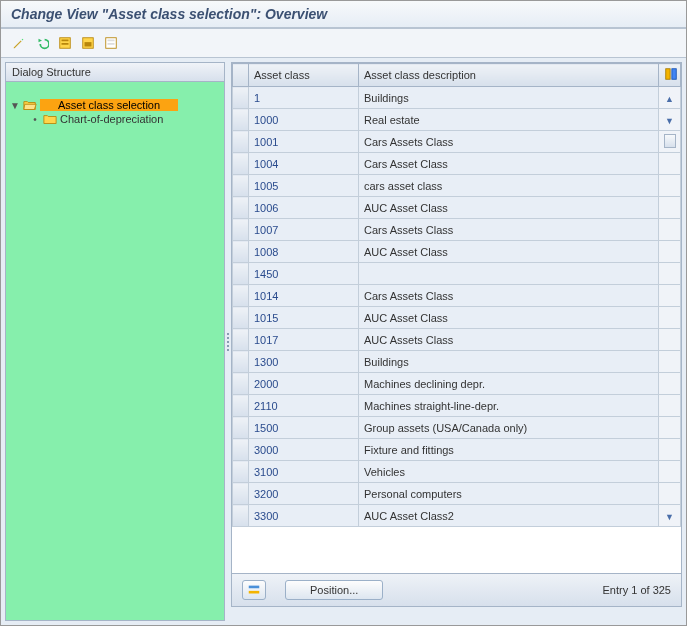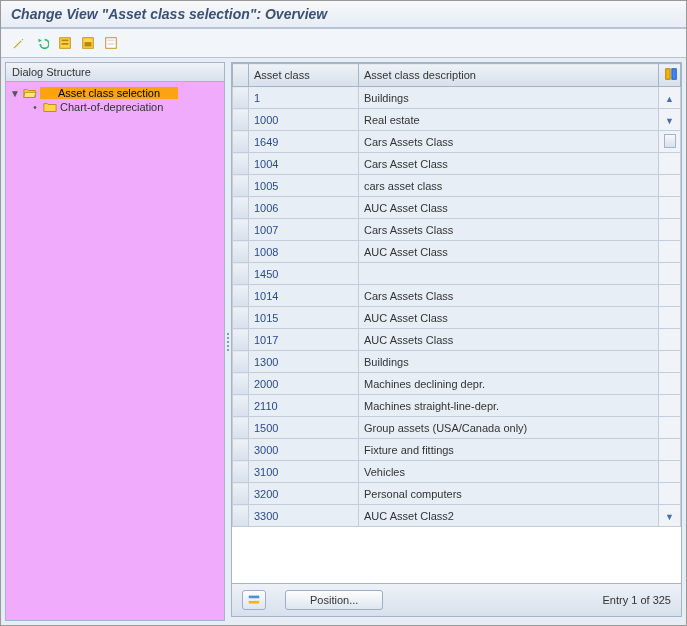--- a/index.html
+++ b/index.html
@@ -60,25 +60,26 @@
   
   .main {
     flex: 1;
     display: flex;
     background: #e6edf5;
     overflow: hidden;
   }
   
   .tree-panel {
     width: 220px;
-    background: #f0abfc;
+    background: #86efac;
     border: 1px solid #a5b4c7;
     margin: 4px 0 4px 4px;
     display: flex;
     flex-direction: column;
+    gap: 12px;
   }
   .tree-header {
     background: linear-gradient(#f0f3f8,#d7e0ec);
     border-bottom: 1px solid #a5b4c7;
     padding: 3px 6px;
     font-size: 11px;
     color: #333;
   }
   .tree-body {
     flex: 1;
@@ -125,21 +126,21 @@
     display: flex;
     flex-direction: column;
     gap: 2px;
   }
   .resize-dots span { width:2px; height:2px; background:#889bb3; }
   
   .table-panel {
     flex: 1;
     background: #fff;
     border: 1px solid #a5b4c7;
-    margin: 4px 4px 8px 0;
+    margin: 4px 4px 18px 0;
     display: flex;
     flex-direction: column;
     position: relative;
   }
   .table-wrap {
     flex: 1;
     overflow: hidden;
     display: flex;
     flex-direction: column;
   }
@@ -333,21 +334,21 @@
                 <td class="scroll-cell"><span class="scroll-arrow up"></span></td>
               </tr>
               <tr>
                 <td class="rowsel"></td>
                 <td class="code">1000</td>
                 <td>Real estate</td>
                 <td class="scroll-cell"><span class="scroll-arrow down"></span></td>
               </tr>
               <tr>
                 <td class="rowsel"></td>
-                <td class="code">1649</td>
+                <td class="code">1001</td>
                 <td>Cars Assets Class</td>
                 <td class="scroll-cell"><span class="scroll-thumb"></span></td>
               </tr>
               <tr>
                 <td class="rowsel"></td>
                 <td class="code">1004</td>
                 <td>Cars Asset Class</td>
                 <td class="scroll-cell"></td>
               </tr>
               <tr>

